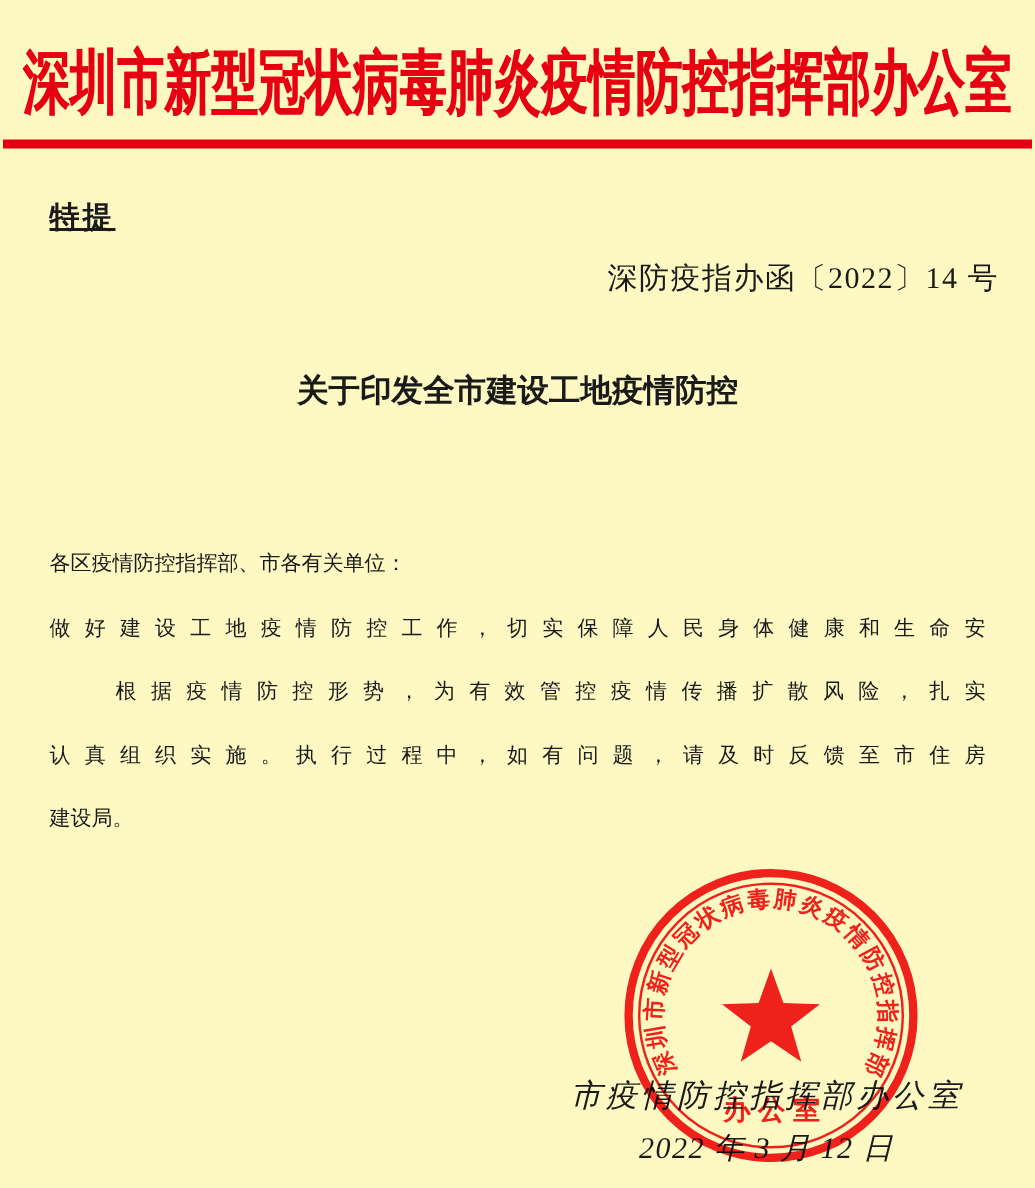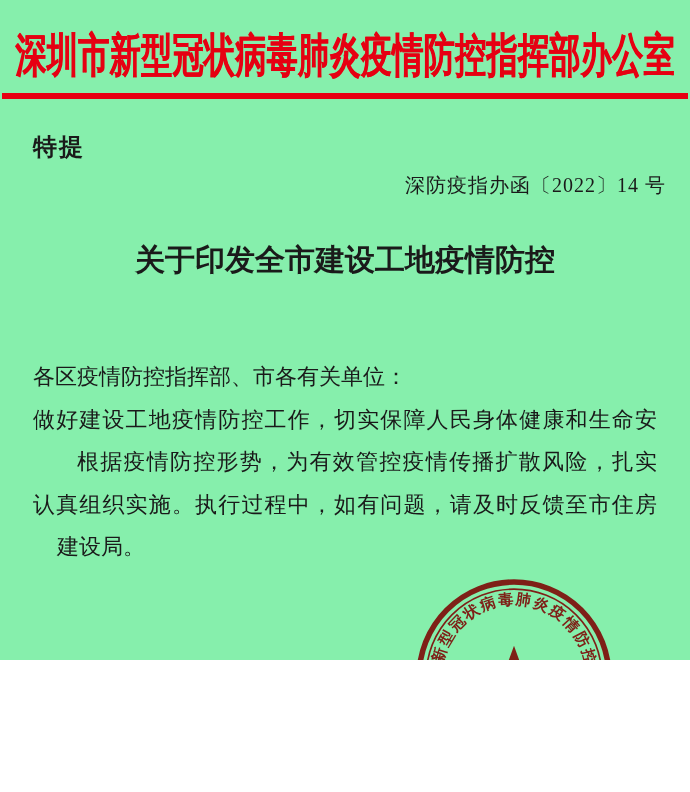--- a/index.html
+++ b/index.html
@@ -9,22 +9,22 @@
   }
   * { margin: 0; padding: 0; box-sizing: border-box; }
   html, body { background: #ffffff; }
   body {
     font-family: "Liberation Serif", "DejaVu Serif", serif;
     color: var(--ink);
   }
   .page {
     position: relative;
     width: 690px;
-    height: 660px;
-    background: #86efac;
+    height: 792px;
+    background: #fef9c3;
     overflow: hidden;
   }
   
   .org-header {
     position: absolute;
     top: 24px;
     left: 0;
     right: 0;
     text-align: center;
     color: var(--accent);
@@ -41,60 +41,61 @@
     top: 93px;
     left: 2px;
     right: 2px;
     height: 6px;
     background: var(--accent);
   }
   .priority-label {
     position: absolute;
     top: 131px;
     left: 33px;
-    font-size: 24px;
+    font-size: 20px;
     font-weight: bold;
     letter-spacing: 2px;
+    text-decoration: underline;
   }
   .doc-number {
     position: absolute;
     top: 172px;
     right: 24px;
     font-size: 20px;
     letter-spacing: 1px;
     text-align: center;
   }
   .doc-title {
     position: absolute;
     top: 238px;
     left: 0;
     right: 0;
     text-align: center;
-    font-size: 30px;
+    font-size: 21px;
     font-weight: bold;
     line-height: 44px;
   }
   .body-text {
     position: absolute;
     top: 356px;
     left: 33px;
     right: 33px;
-    font-size: 22px;
+    font-size: 14px;
   }
   .salutation {
     line-height: 42.5px;
     text-align: left;
   }
   .pline {
     line-height: 42.5px;
     text-align: justify;
     text-align-last: justify;
   }
   .pline.first { text-indent: 44px; }
-  .pline.last  { text-align-last: left; margin-left: 24px; }
+  .pline.last  { text-align-last: left; }
   
   .sig-block {
     position: absolute;
     top: 713px;
     right: 48px;
     width: 262px;
     text-align: center;
     font-style: italic;
   }
   .sig-office {

